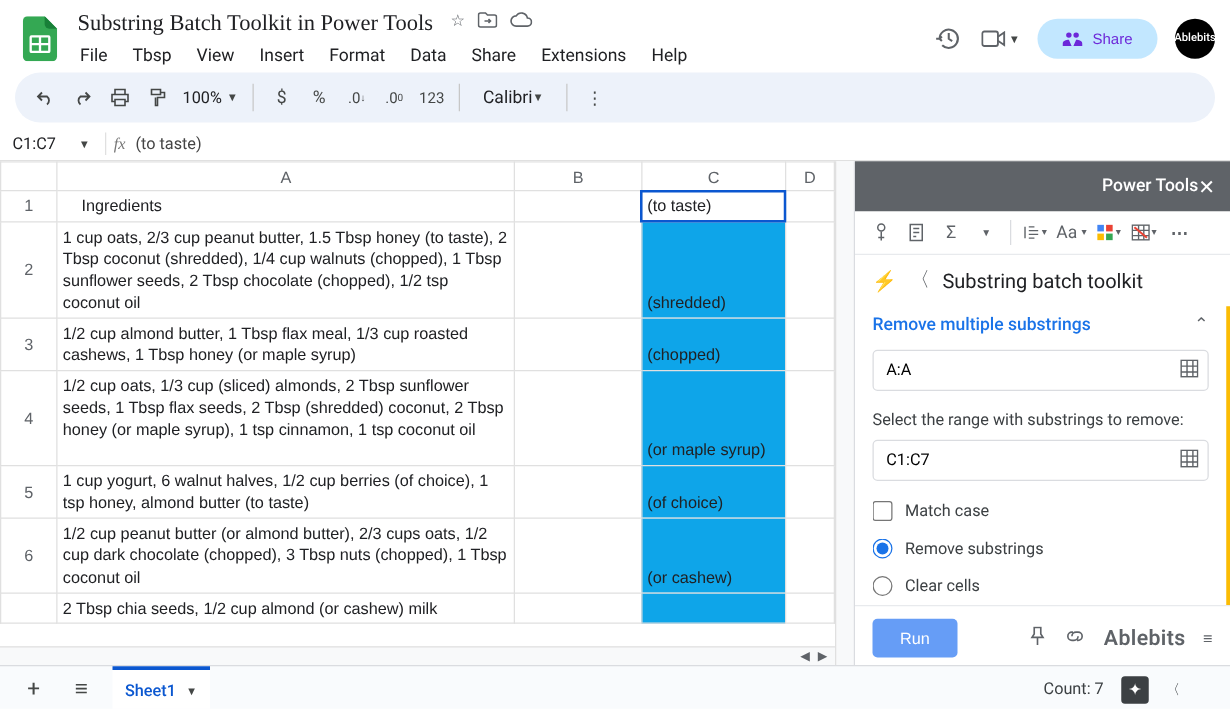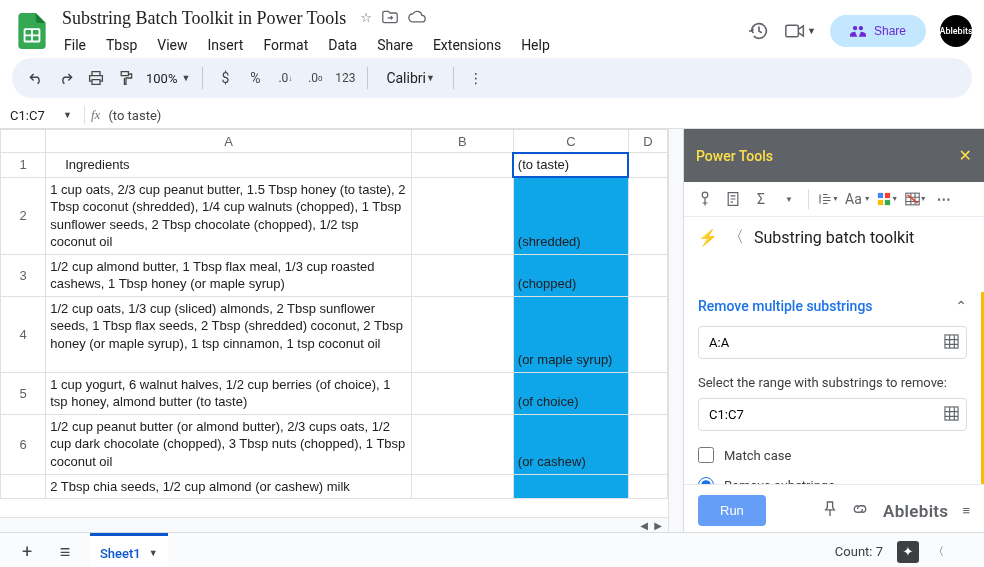--- a/index.html
+++ b/index.html
@@ -64,28 +64,28 @@
   td.active .cell { align-items: flex-start; }
   td.csel-top { border-top: 1px solid #0b57d0; }
   td.csel-bot { border-bottom: 1px solid #0b57d0; }
   
   .vscroll { width: 15px; background: #f8f9fa; border-left: 1px solid #e0e0e0; }
   .hscroll-bar { height: 15px; background: #f8f9fa; border-top: 1px solid #e0e0e0; display: flex; justify-content: flex-end; align-items: center; padding: 0 4px; gap: 2px; }
   .hscroll-bar .arr { width: 12px; height: 12px; display: flex; align-items: center; justify-content: center; color: #5f6368; font-size: 10px; }
   
   
   .sidebar { width: 301px; border-left: 1px solid #dadce0; display: flex; flex-direction: column; background: #fff; }
-  .sb-header { background: #5f6368; color: #fde047; display: flex; align-items: center; justify-content: space-between; padding: 0 12px; height: 53px; font-size: 14px; font-weight: 500; }
+  .sb-header { background: #5f6368; color: #ffffff; display: flex; align-items: center; justify-content: flex-end; padding: 0 12px; height: 40px; font-size: 14px; font-weight: 500; }
   .sb-close { cursor: pointer; font-size: 16px; }
   .sb-toolbar { display: flex; align-items: center; gap: 6px; padding: 6px 10px; border-bottom: 1px solid #e8eaed; color: #5f6368; }
   .sb-tb { width: 22px; height: 22px; display: flex; align-items: center; justify-content: center; cursor: pointer; font-size: 14px; }
   .sb-tb-sep { width: 1px; height: 20px; background: #dadce0; margin: 0 2px; }
   .sb-crumb { display: flex; align-items: center; gap: 10px; padding: 10px 14px; font-size: 16px; color: #202124; }
   .sb-back { color: #5f6368; cursor: pointer; font-size: 16px; }
-  .sb-body { flex: 1; overflow-y: auto; padding: 0 14px; font-size: 13px; border-right: 3px solid #fbbc04; margin-top: 34px; }
+  .sb-body { flex: 1; overflow-y: auto; padding: 0 14px; font-size: 13px; border-right: 3px solid #fbbc04; }
   .sb-section-h { color: #1a73e8; font-weight: 500; padding: 6px 0 12px 0; display: flex; justify-content: space-between; align-items: center; font-size: 14px; }
   .sb-label { color: #3c4043; margin-bottom: 8px; font-size: 13px; }
   .sb-input-wrap { position: relative; margin-bottom: 16px; }
   .sb-input { width: 100%; border: 1px solid #dadce0; border-radius: 4px; padding: 8px 34px 8px 10px; font-size: 13px; font-family: inherit; }
   .sb-grid-icon { position: absolute; right: 8px; top: 50%; transform: translateY(-50%); color: #5f6368; }
   .sb-check, .sb-radio { display: flex; align-items: center; gap: 10px; margin-bottom: 14px; color: #3c4043; }
   .sb-check input, .sb-radio input { width: 16px; height: 16px; accent-color: #1a73e8; }
   .sb-footer { display: flex; align-items: center; justify-content: space-between; padding: 10px 14px 6px 14px; border-top: 1px solid #e8eaed; }
   .run-btn { background: #669df6; color: #fff; font-weight: 500; border: none; padding: 8px 22px; border-radius: 4px; cursor: pointer; font-size: 13px; }
   .sb-footer-right { display: flex; align-items: center; gap: 14px; color: #5f6368; }

